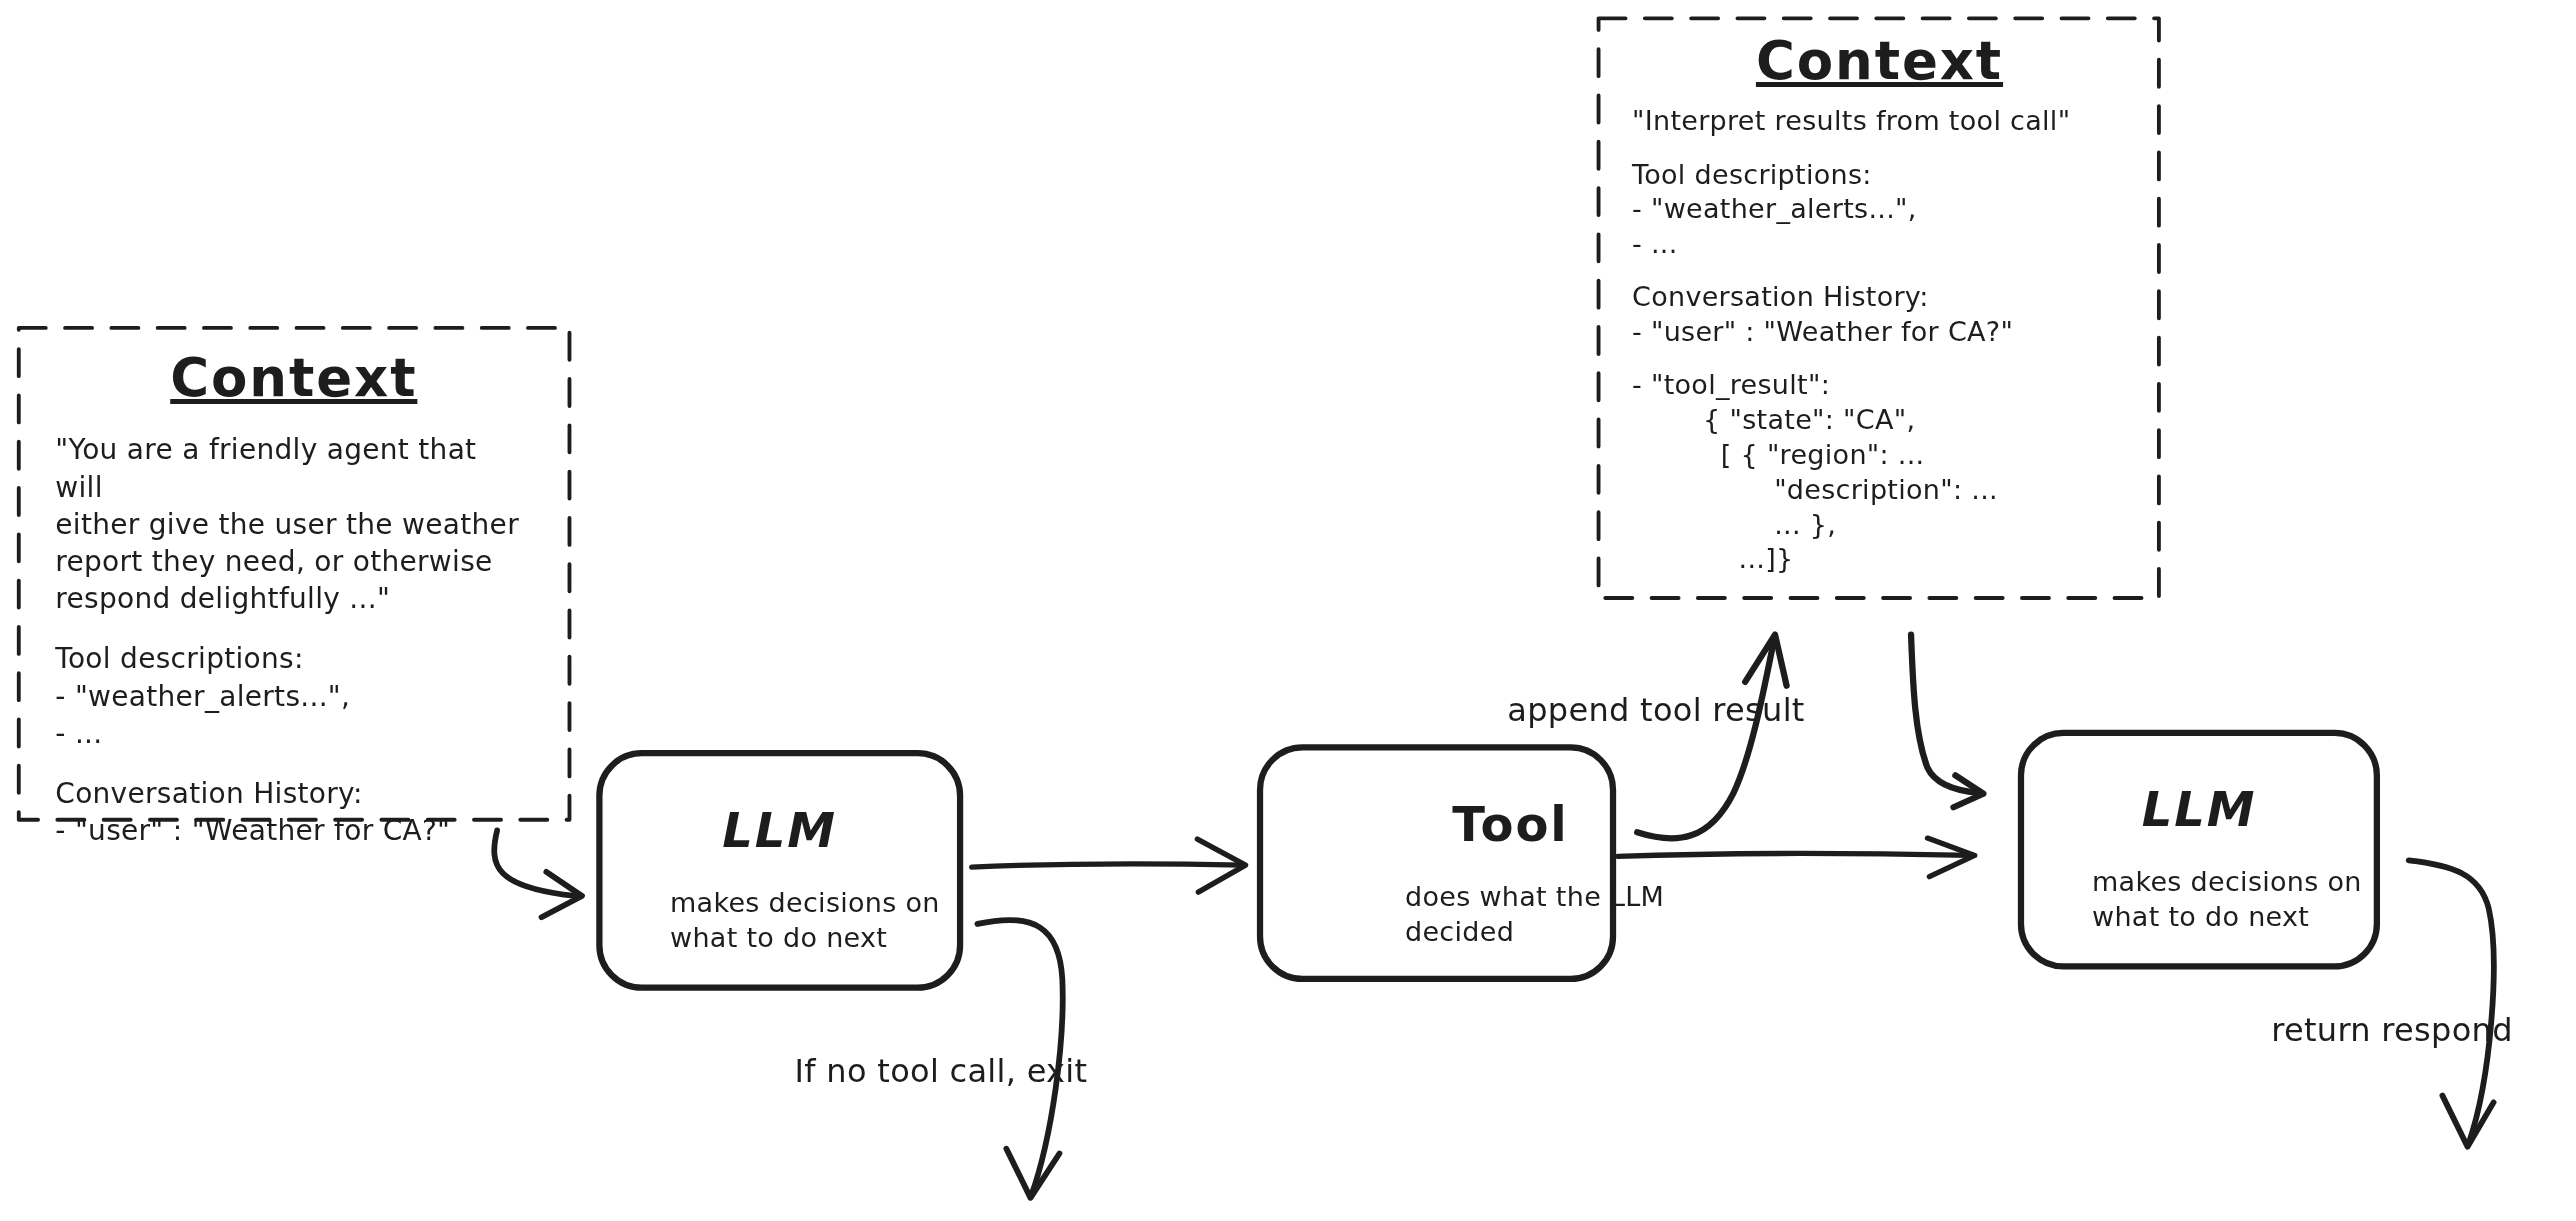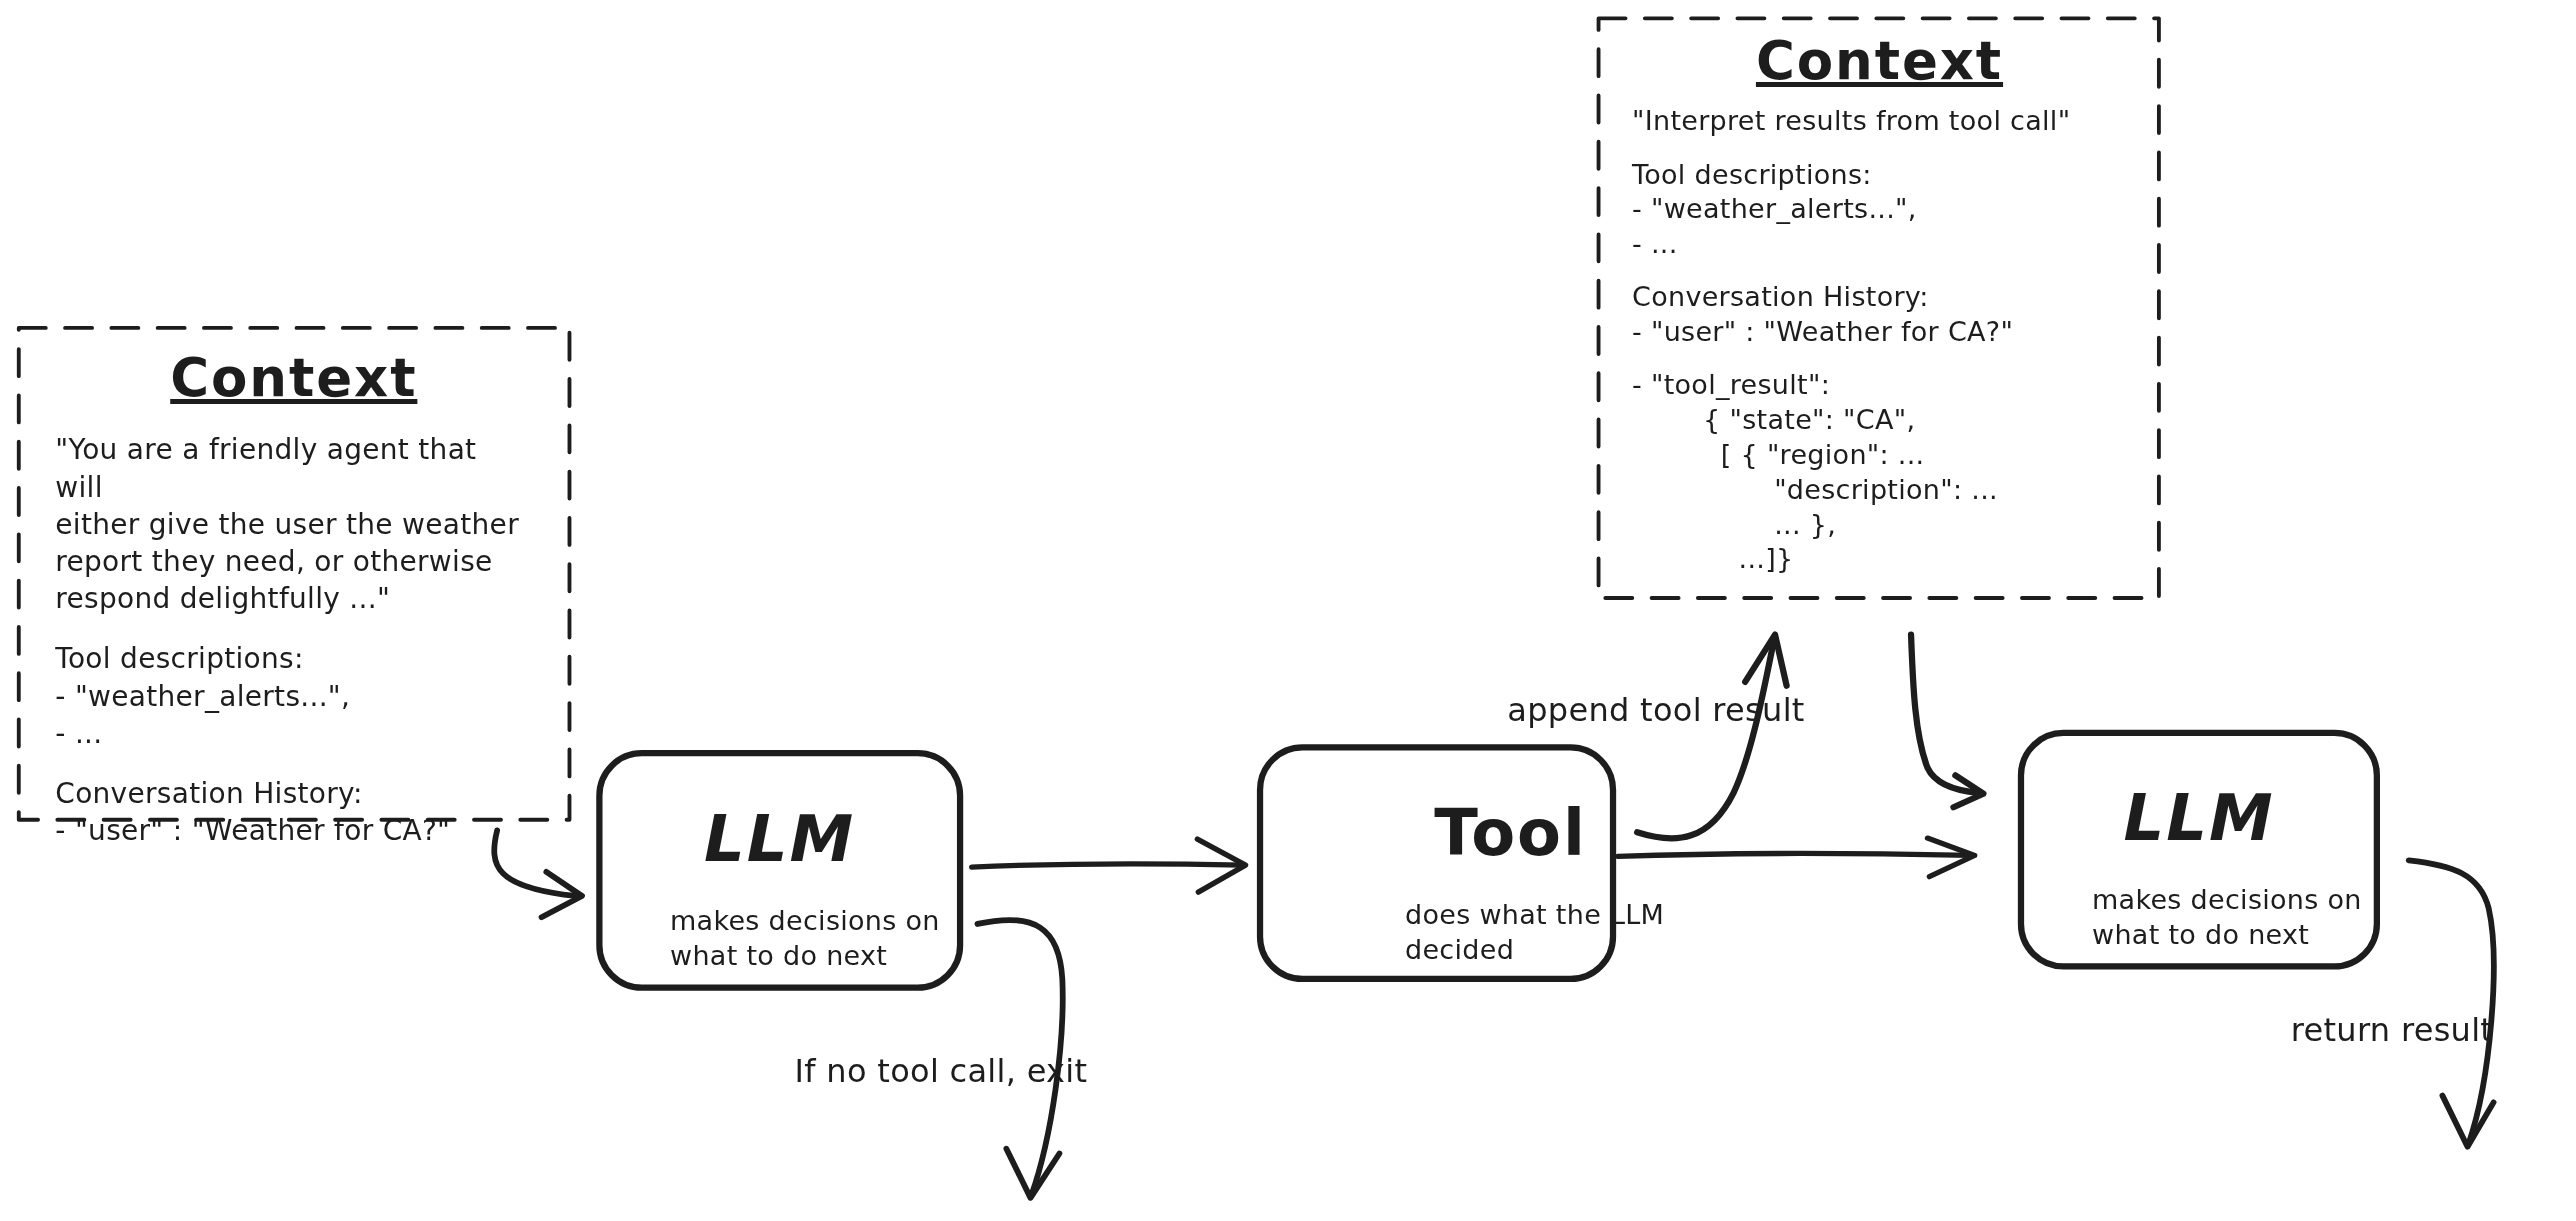--- a/index.html
+++ b/index.html
@@ -32,21 +32,21 @@
   .ctx-left .ctx-title { margin: 11.6px 0 23px 0; }
   .ctx-left .block { margin: 0 0 23px 0; }
   .ctx-right .ctx-title { margin: 5.8px 0 13.5px 0; }
   .ctx-right .ctx-body { font-size: 27px; line-height: 1.29; }
   .ctx-right .block { margin: 0 0 18.3px 0; }
 
   
   .node { position: absolute; box-sizing: border-box; }
   .node-title {
     text-align: center;
-    font-size: 64px;
+    font-size: 48px;
     font-weight: bold;
     margin-top: 48px;
     letter-spacing: 1.9px;
   }
   .node-title.slanted { font-style: italic; }
   .node-desc {
     font-size: 27px;
     line-height: 1.3;
     white-space: pre-wrap;
     margin: 27px 0 0 71px;
@@ -163,16 +163,16 @@
   </div>
 
   <div class="node" style="left:2021px; top:733px; width:356px; height:233px;">
     <div class="node-title slanted">LLM</div>
     <div class="node-desc">makes decisions on
 what to do next</div>
   </div>
 
   <div class="edge-label" style="left:1656px; top:710px;">append tool result</div>
   <div class="edge-label" style="left:941px; top:1071px;text-align:center;">If no tool call, exit</div>
-  <div class="edge-label" style="left:2392px; top:1030px;">return result</div>
+  <div class="edge-label" style="left:2392px; top:1030px;">return respond</div>
 
 </div>
 
 
 </body></html>

